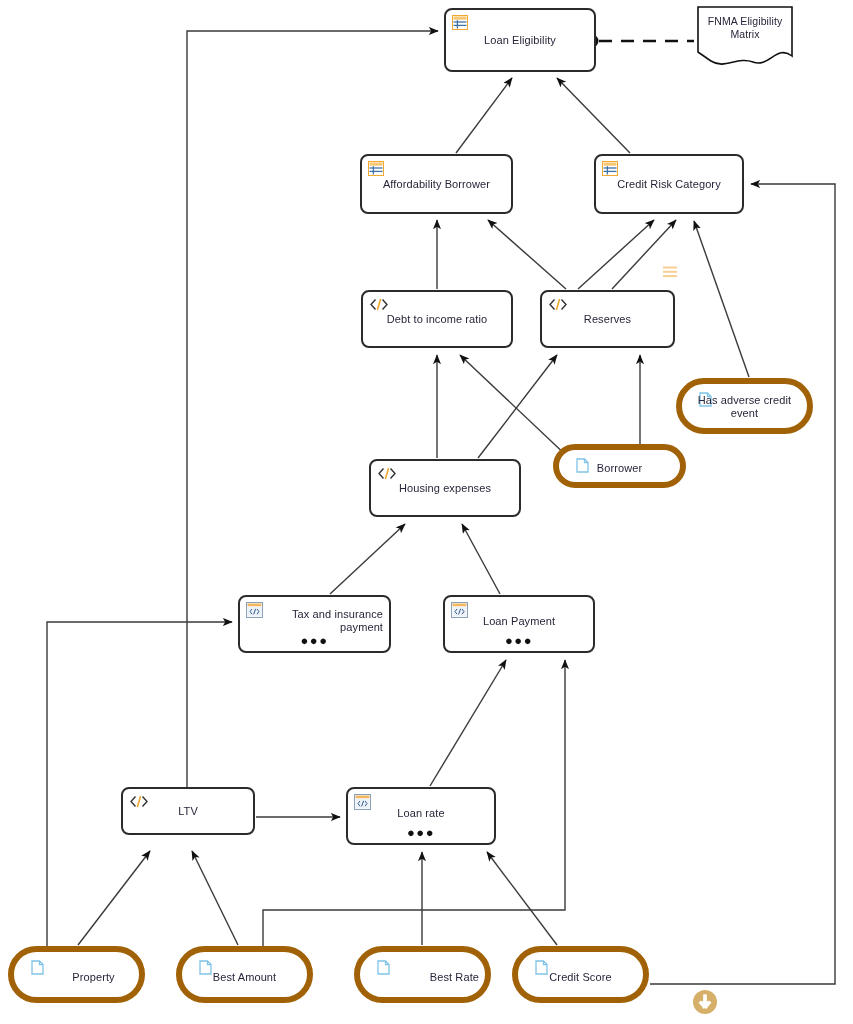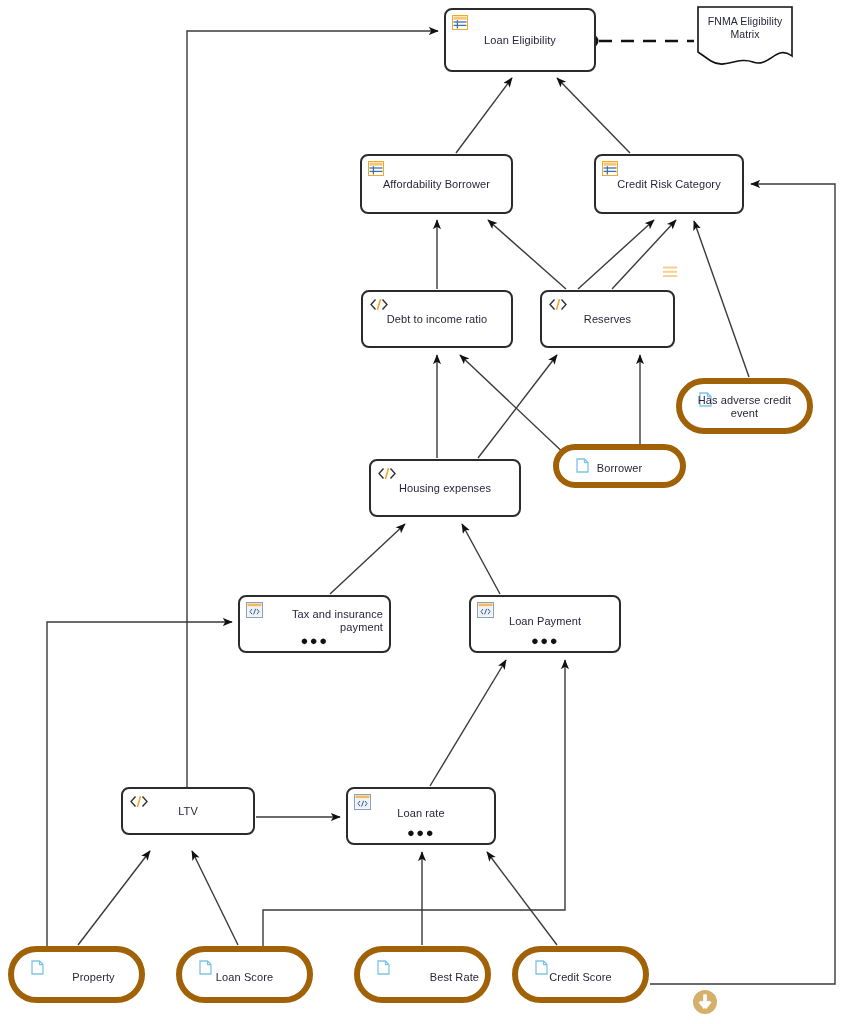--- a/index.html
+++ b/index.html
@@ -287,21 +287,21 @@
           <rect x="1.5" y="4.8" width="14" height="9.7" fill="#eef2f7"></rect>
           <path d="M6,7 L4,9.6 L6,12.2" fill="none" stroke="#2f5d94" stroke-width="1"></path>
           <path d="M11,7 L13,9.6 L11,12.2" fill="none" stroke="#2f5d94" stroke-width="1"></path>
           <line x1="9.6" y1="6.8" x2="7.6" y2="12.4" stroke="#2f5d94" stroke-width="1"></line>
         </svg>
       </span>
       <span class="node-label" style="top:44%;text-align:right;">Tax and insurance payment</span>
       <span class="ellipsis">●●●</span>
     </div>
 
-    <div class="node bkm" style="left:443px; top:595px; width:152px; height:58px;margin-left:26px;">
+    <div class="node bkm" style="left:443px; top:595px; width:152px; height:58px;">
       <span class="node-icon">
         <svg width="17" height="16" viewBox="0 0 17 16">
           <rect x="0.5" y="0.5" width="16" height="15" fill="#ffffff" stroke="#8aa0bb" stroke-width="1.1"></rect>
           <rect x="1.5" y="1.5" width="14" height="2.8" fill="#f4b860"></rect>
           <rect x="1.5" y="4.8" width="14" height="9.7" fill="#eef2f7"></rect>
           <path d="M6,7 L4,9.6 L6,12.2" fill="none" stroke="#2f5d94" stroke-width="1"></path>
           <path d="M11,7 L13,9.6 L11,12.2" fill="none" stroke="#2f5d94" stroke-width="1"></path>
           <line x1="9.6" y1="6.8" x2="7.6" y2="12.4" stroke="#2f5d94" stroke-width="1"></line>
         </svg>
       </span>
@@ -345,21 +345,21 @@
       <span class="node-label" style="top:56%;margin-left:34px;">Property</span>
     </div>
 
     <div class="node input" style="left:176px; top:946px; width:137px; height:57px;">
       <span class="node-icon">
         <svg width="13" height="15" viewBox="0 0 13 15">
           <path d="M1,1 L8.5,1 L12,4.6 L12,14 L1,14 Z" fill="#ffffff" stroke="#7fc3e8" stroke-width="1.3"></path>
           <path d="M8.5,1 L8.5,4.6 L12,4.6" fill="none" stroke="#7fc3e8" stroke-width="1.3"></path>
         </svg>
       </span>
-      <span class="node-label" style="top:56%;">Loan Score</span>
+      <span class="node-label" style="top:56%;">Best Amount</span>
     </div>
 
     <div class="node input" style="left:354px; top:946px; width:137px; height:57px;">
       <span class="node-icon">
         <svg width="13" height="15" viewBox="0 0 13 15">
           <path d="M1,1 L8.5,1 L12,4.6 L12,14 L1,14 Z" fill="#ffffff" stroke="#7fc3e8" stroke-width="1.3"></path>
           <path d="M8.5,1 L8.5,4.6 L12,4.6" fill="none" stroke="#7fc3e8" stroke-width="1.3"></path>
         </svg>
       </span>
       <span class="node-label" style="top:56%;text-align:right;">Best Rate</span>

